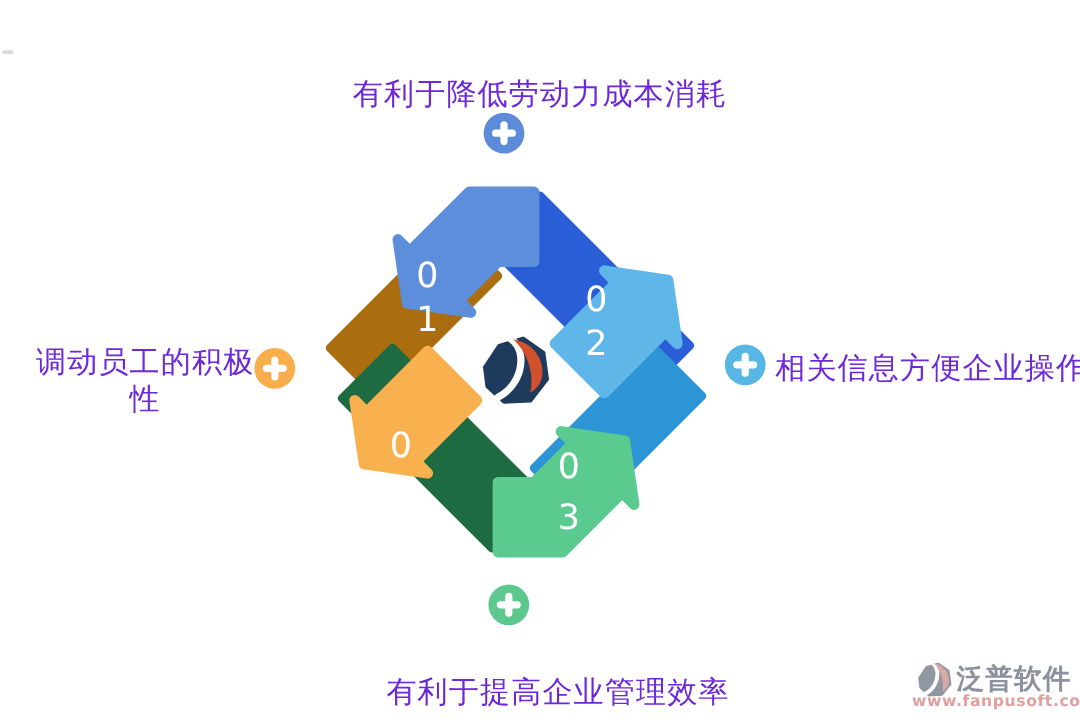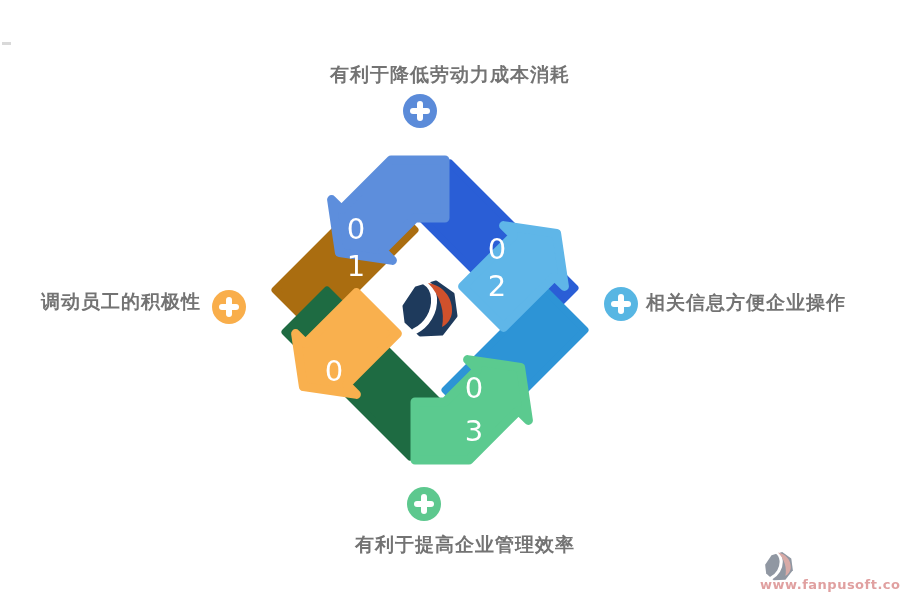--- a/index.html
+++ b/index.html
@@ -1,18 +1,18 @@
 <!DOCTYPE html>
 <html><head>
 <meta charset="utf-8">
 <style>
   html,body{margin:0;padding:0;}
   body{width:900px;height:600px;position:relative;background:#ffffff;overflow:hidden;
        font-family:"DejaVu Sans","Liberation Sans",sans-serif;}
-  .label{position:absolute;font-weight:700;font-size:19px;color:#737373;letter-spacing:1px;}
+  .label{position:absolute;font-weight:400;font-size:25px;color:#6d28d9;letter-spacing:1px;}
   .label.center{text-align:center;}
   .badge{position:absolute;width:34px;height:34px;border-radius:50%;}
   .badge .bar-h,.badge .bar-v{position:absolute;background:#ffffff;border-radius:3px;}
   .badge .bar-h{width:20px;height:5.5px;left:7px;top:14.2px;}
   .badge .bar-v{width:5.5px;height:20px;left:14.2px;top:7px;}
   #diagram{position:absolute;left:270px;top:150px;width:320px;height:320px;}
   #diagram text{font-family:"DejaVu Sans",sans-serif;font-size:29px;fill:#ffffff;text-anchor:middle;}
   #watermark{position:absolute;left:760px;top:549px;width:136px;height:48px;}
   #wm-icon{position:absolute;left:3px;top:2px;width:32px;height:32px;}
   #wm-brand{position:absolute;left:37px;top:1px;font-size:23px;font-weight:700;letter-spacing:1px;}
@@ -20,21 +20,21 @@
   #artifact{position:absolute;left:2px;top:42px;width:9px;height:3px;background:#d9d9d9;}
 </style>
 </head>
 <body>
 
 <div id="artifact"></div>
 
 <div class="label center" style="left:270px;top:62px;width:360px;">有利于降低劳动力成本消耗</div>
 <div class="label" style="left:646px;top:290px;white-space:nowrap;">相关信息方便企业操作</div>
 <div class="label center" style="left:21px;top:286px;width:200px;line-height:31px;">调动员工的积极性</div>
-<div class="label center" style="left:315px;top:532px;width:300px;">有利于提高企业管理效率</div>
+<div class="label center" style="left:315px;top:560px;width:300px;">有利于提高企业管理效率</div>
 
 <div class="badge" style="left: 403px; top: 94px; background-color: rgb(91, 139, 217);">
   <span class="bar-h"></span>
     <span class="bar-v"></span>
 </div>
 <div class="badge" style="left: 604px; top: 287px; background-color: rgb(87, 182, 227);">
   <span class="bar-h"></span>
     <span class="bar-v"></span>
 </div>
 <div class="badge" style="left: 212px; top: 290px; background-color: rgb(249, 174, 75);">
@@ -73,14 +73,15 @@
     <path d="M -2,-27 C 12,-25 23,-13 22,2 C 21.5,8 18,14 12,17 C 15,3 11,-14 -2,-27 Z" fill="#d0512c"></path>
   </g>
 </svg>
 
 <div id="watermark">
   <svg id="wm-icon" viewBox="-30 -30 60 60">
     <path d="M -26,-4 L -14,-22 L 6,-28 L 23,-16 L 26,6 L 12,24 L -10,25 L -24,12 Z" fill="#9097a2"></path>
     <path fill="none" stroke="#ffffff" stroke-width="6" stroke-linecap="round" d="M -15,21 C -3,15 5,2 4,-12 C 3.5,-19 0,-25 -5,-28"></path>
     <path d="M -2,-27 C 12,-25 23,-13 22,2 C 21.5,8 18,14 12,17 C 15,3 11,-14 -2,-27 Z" fill="#d8aaa6"></path>
   </svg>
+  <div id="wm-brand" style="color: rgb(139, 146, 158);">泛普软件</div>
   <div id="wm-url" style="color: rgb(224, 160, 160);">www.fanpusoft.com</div>
 </div>
 
 </body></html>

